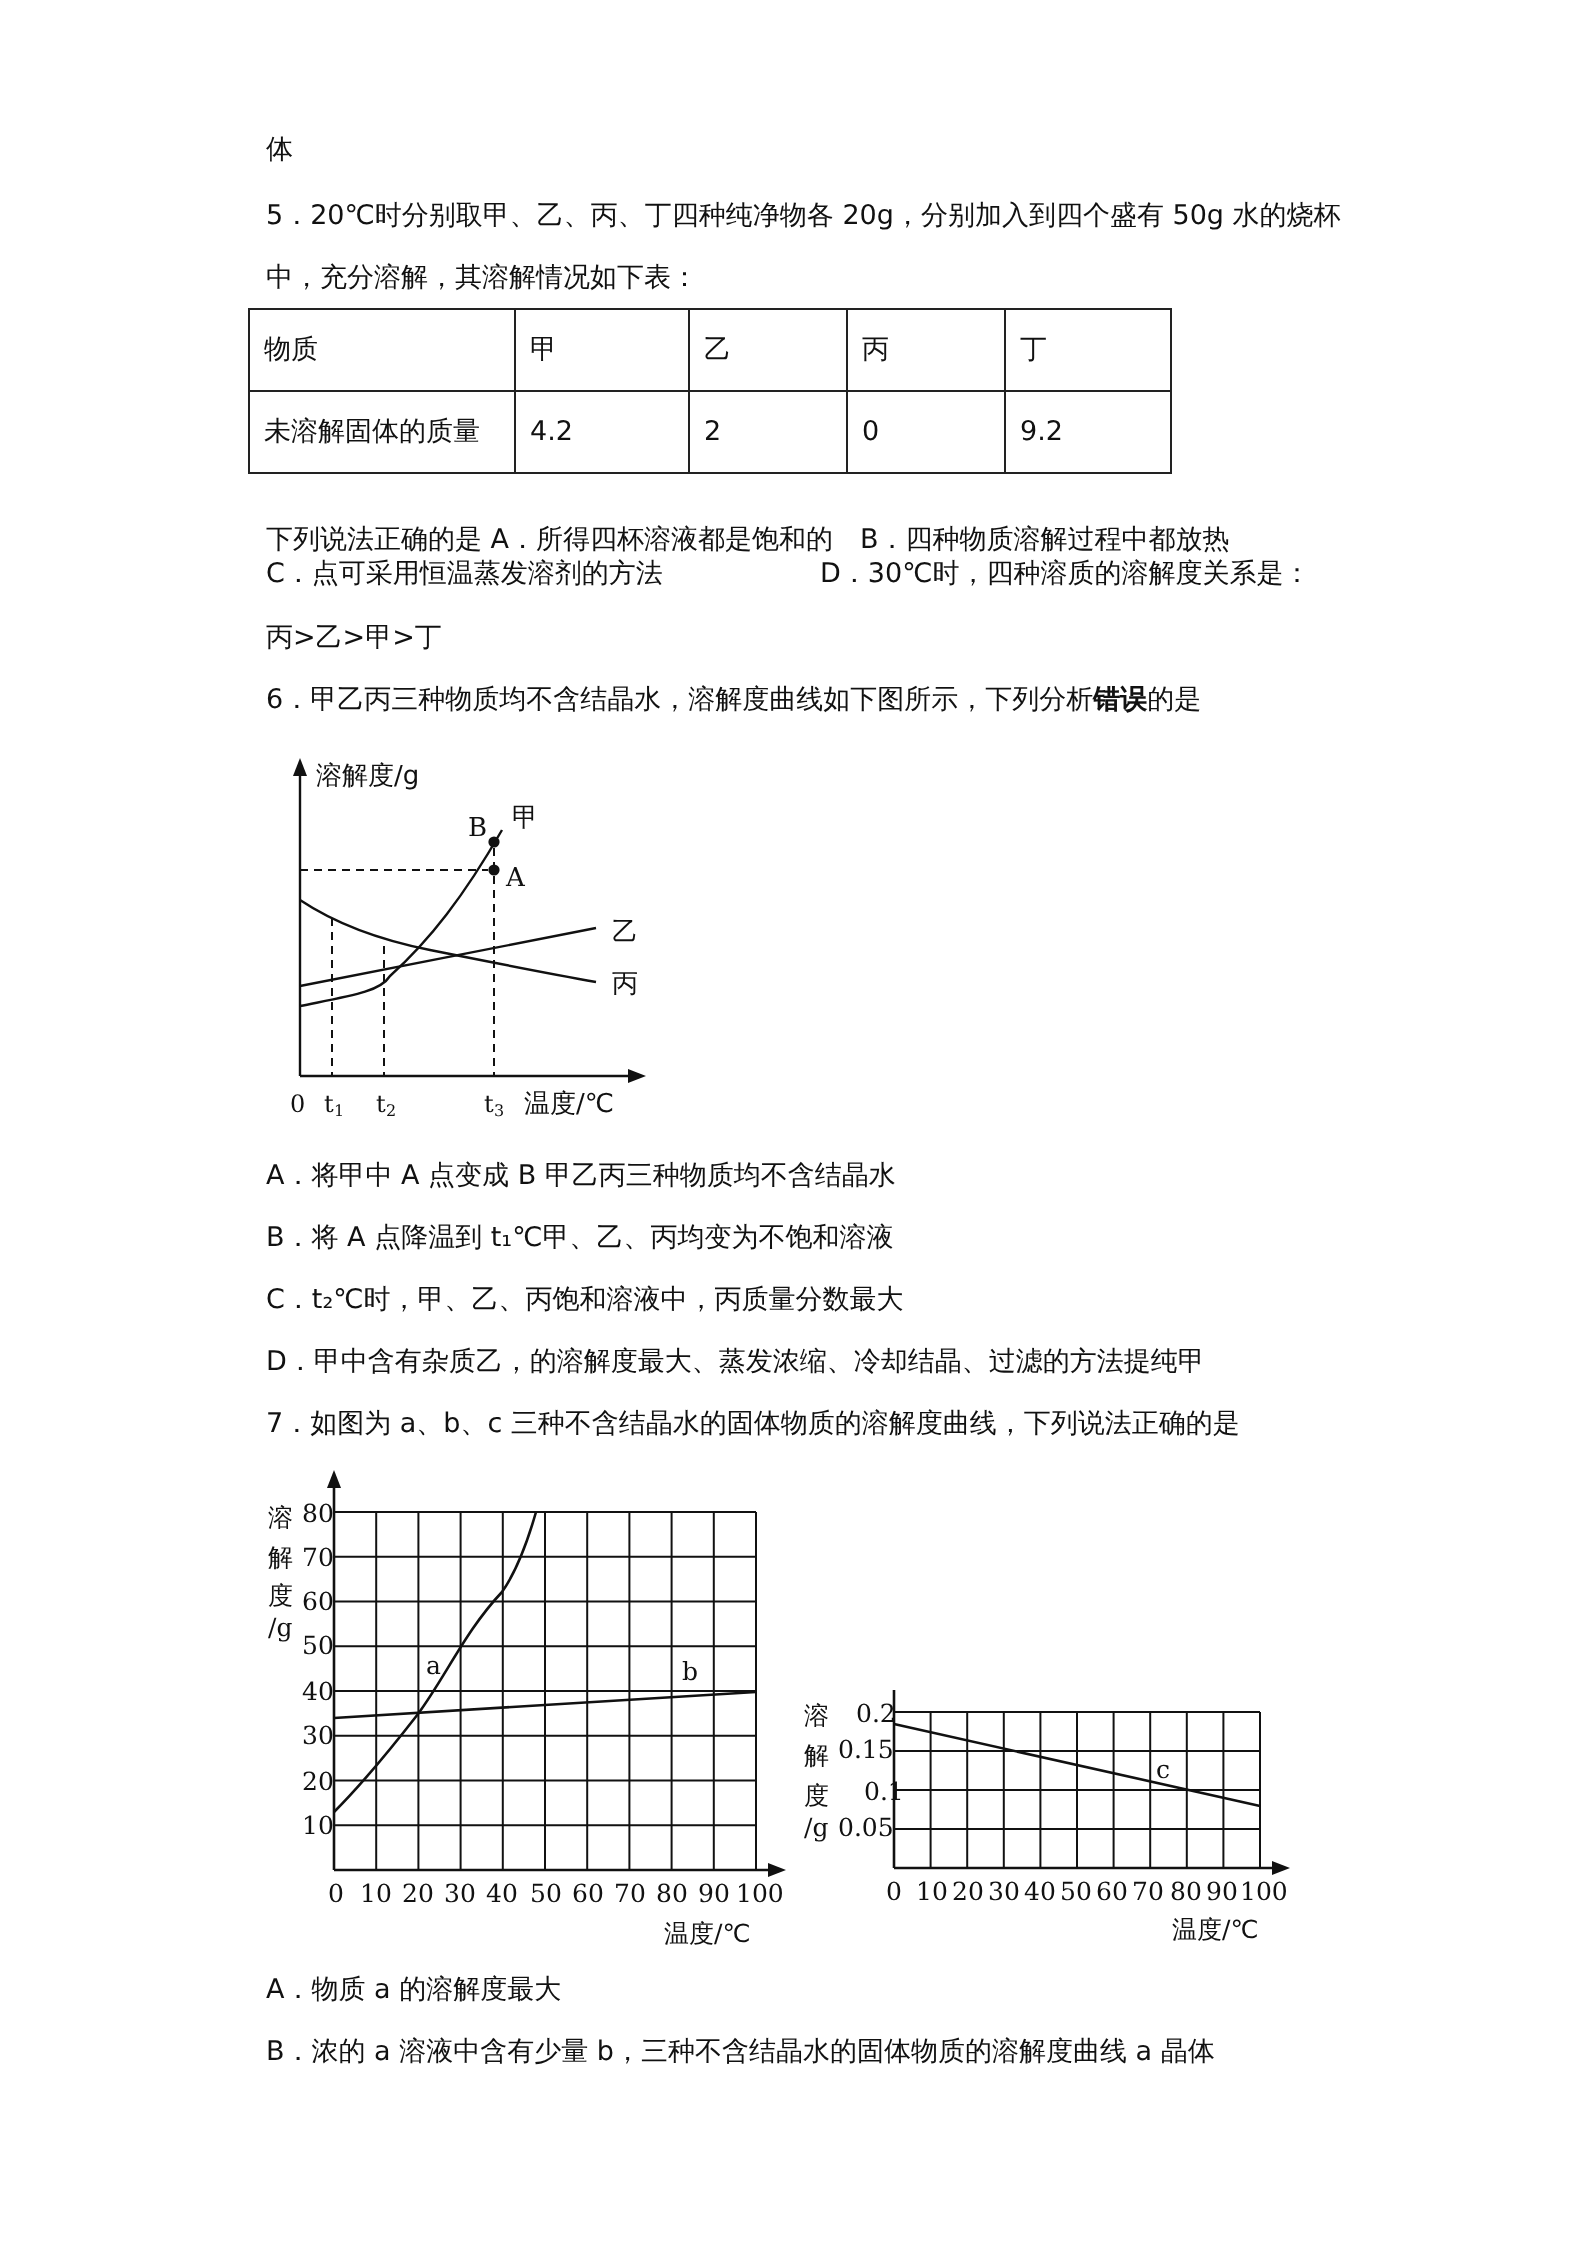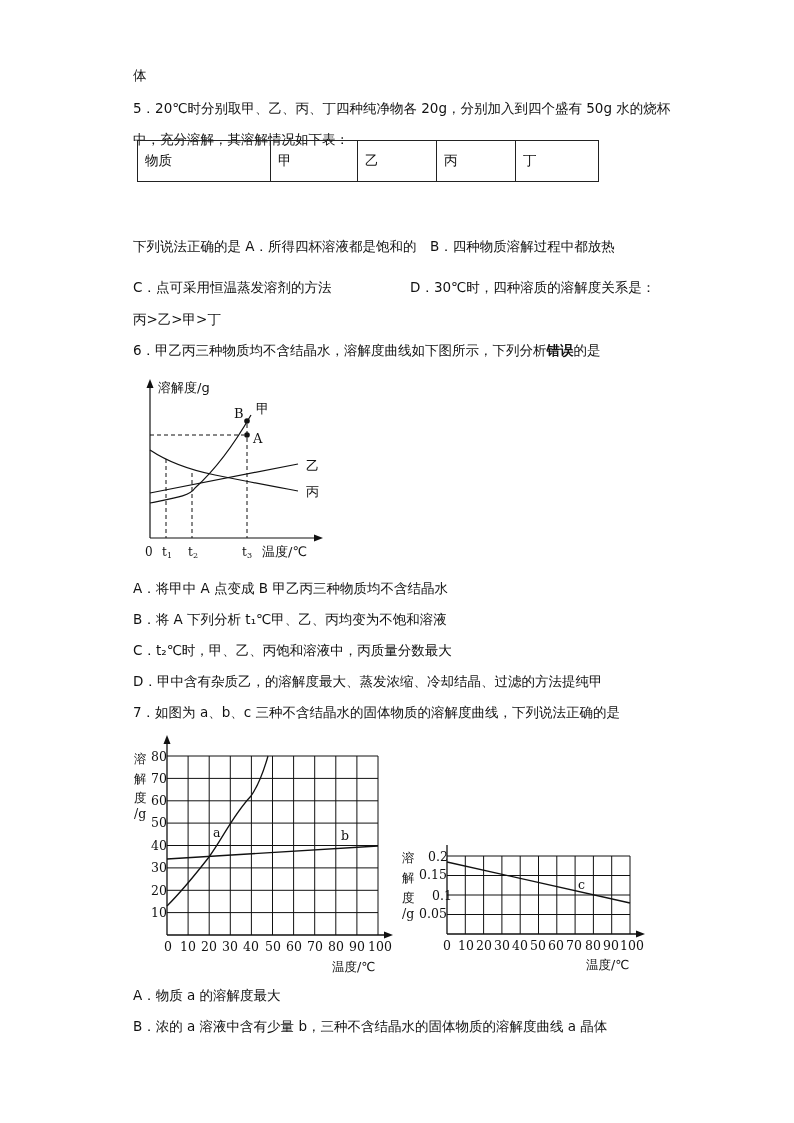--- a/index.html
+++ b/index.html
@@ -1,21 +1,21 @@
 <!DOCTYPE html>
 <html><head>
 <meta charset="utf-8">
 <style>
   html, body { margin: 0; padding: 0; background: #ffffff; }
   body { width: 794px; height: 1123px; position: relative; overflow: hidden;
          font-family: "DejaVu Sans", "Liberation Sans", sans-serif; color: #111; }
   .line { position: absolute; left: 133px; font-size: 13.5px; line-height: 18px; white-space: nowrap; }
   .bold { font-weight: bold; }
-  table.q5 { position: absolute; left: 124px; top: 140px; border-collapse: collapse;
-             font-size: 13.5px; margin-left: 13px; }
+  table.q5 { position: absolute; left: 124px; top: 154px; border-collapse: collapse;
+             font-size: 13.5px; }
   table.q5 td { border: 1px solid #222; height: 40px; padding: 0 0 0 7px; vertical-align: middle; }
   svg { position: absolute; overflow: visible; }
   svg text { font-family: "DejaVu Serif", "Liberation Serif", serif; fill: #111; }
   svg text.cjk { font-family: "DejaVu Sans", sans-serif; }
 </style>
 </head>
 <body>
 
 <div class="line" style="top:66px">体</div>
 <div class="line" style="top:99px">5．20℃时分别取甲、乙、丙、丁四种纯净物各 20g，分别加入到四个盛有 50g 水的烧杯</div>
@@ -23,24 +23,31 @@
 
 <table class="q5">
   <tbody>
       <tr>
     <td style="width:125px">物质</td>
     <td style="width:79px">甲</td>
     <td style="width:71px">乙</td>
     <td style="width:71px">丙</td>
     <td style="width:75px">丁</td>
   </tr>
+  <tr>
+    <td>未溶解固体的质量</td>
+    <td>4.2</td>
+    <td>2</td>
+    <td>0</td>
+    <td>9.2</td>
+  </tr>
 </tbody>
   </table>
 
-<div class="line" style="top:237px">下列说法正确的是 A．所得四杯溶液都是饱和的　B．四种物质溶解过程中都放热</div>
+<div class="line" style="top:261px">下列说法正确的是 A．所得四杯溶液都是饱和的　B．四种物质溶解过程中都放热</div>
 <div class="line" style="top:278px">C．点可采用恒温蒸发溶剂的方法</div>
 <div class="line" style="top:278px; left:410px">D．30℃时，四种溶质的溶解度关系是：</div>
 <div class="line" style="top:310px">丙&gt;乙&gt;甲&gt;丁</div>
 <div class="line" style="top:341px"><span>6．甲乙丙三种物质均不含结晶水，溶解度曲线如下图所示，下列分析</span><span class="bold">错误</span><span>的是</span></div>
 
 <svg style="left:0;top:0" width="794" height="1123">
   <g stroke="#111" fill="none" stroke-width="1.2">
     <line x1="150" y1="538" x2="150" y2="384"></line>
     <line x1="150" y1="538" x2="318" y2="538"></line>
   </g>
@@ -69,21 +76,21 @@
   <text x="162" y="556" font-size="12">t</text>
     <text x="167" y="558" font-size="8">1</text>
   <text x="188" y="556" font-size="12">t</text>
     <text x="193" y="558" font-size="8">2</text>
   <text x="242" y="556" font-size="12">t</text>
     <text x="247" y="558" font-size="8">3</text>
   <text class="cjk" x="262" y="556" font-size="13">温度/℃</text>
 </svg>
 
 <div class="line" style="top:579px">A．将甲中 A 点变成 B 甲乙丙三种物质均不含结晶水</div>
-<div class="line" style="top:610px">B．将 A 下列分析 t₁℃甲、乙、丙均变为不饱和溶液</div>
+<div class="line" style="top:610px">B．将 A 点降温到 t₁℃甲、乙、丙均变为不饱和溶液</div>
 <div class="line" style="top:641px">C．t₂℃时，甲、乙、丙饱和溶液中，丙质量分数最大</div>
 <div class="line" style="top:672px">D．甲中含有杂质乙，的溶解度最大、蒸发浓缩、冷却结晶、过滤的方法提纯甲</div>
 <div class="line" style="top:703px">7．如图为 a、b、c 三种不含结晶水的固体物质的溶解度曲线，下列说法正确的是</div>
 
 <svg style="left:0;top:0" width="794" height="1123">
   <g stroke="#111" stroke-width="1" fill="none">
 
     <line x1="188.1" y1="756" x2="188.1" y2="935"></line>
       <line x1="209.2" y1="756" x2="209.2" y2="935"></line>
     <line x1="230.3" y1="756" x2="230.3" y2="935"></line>

